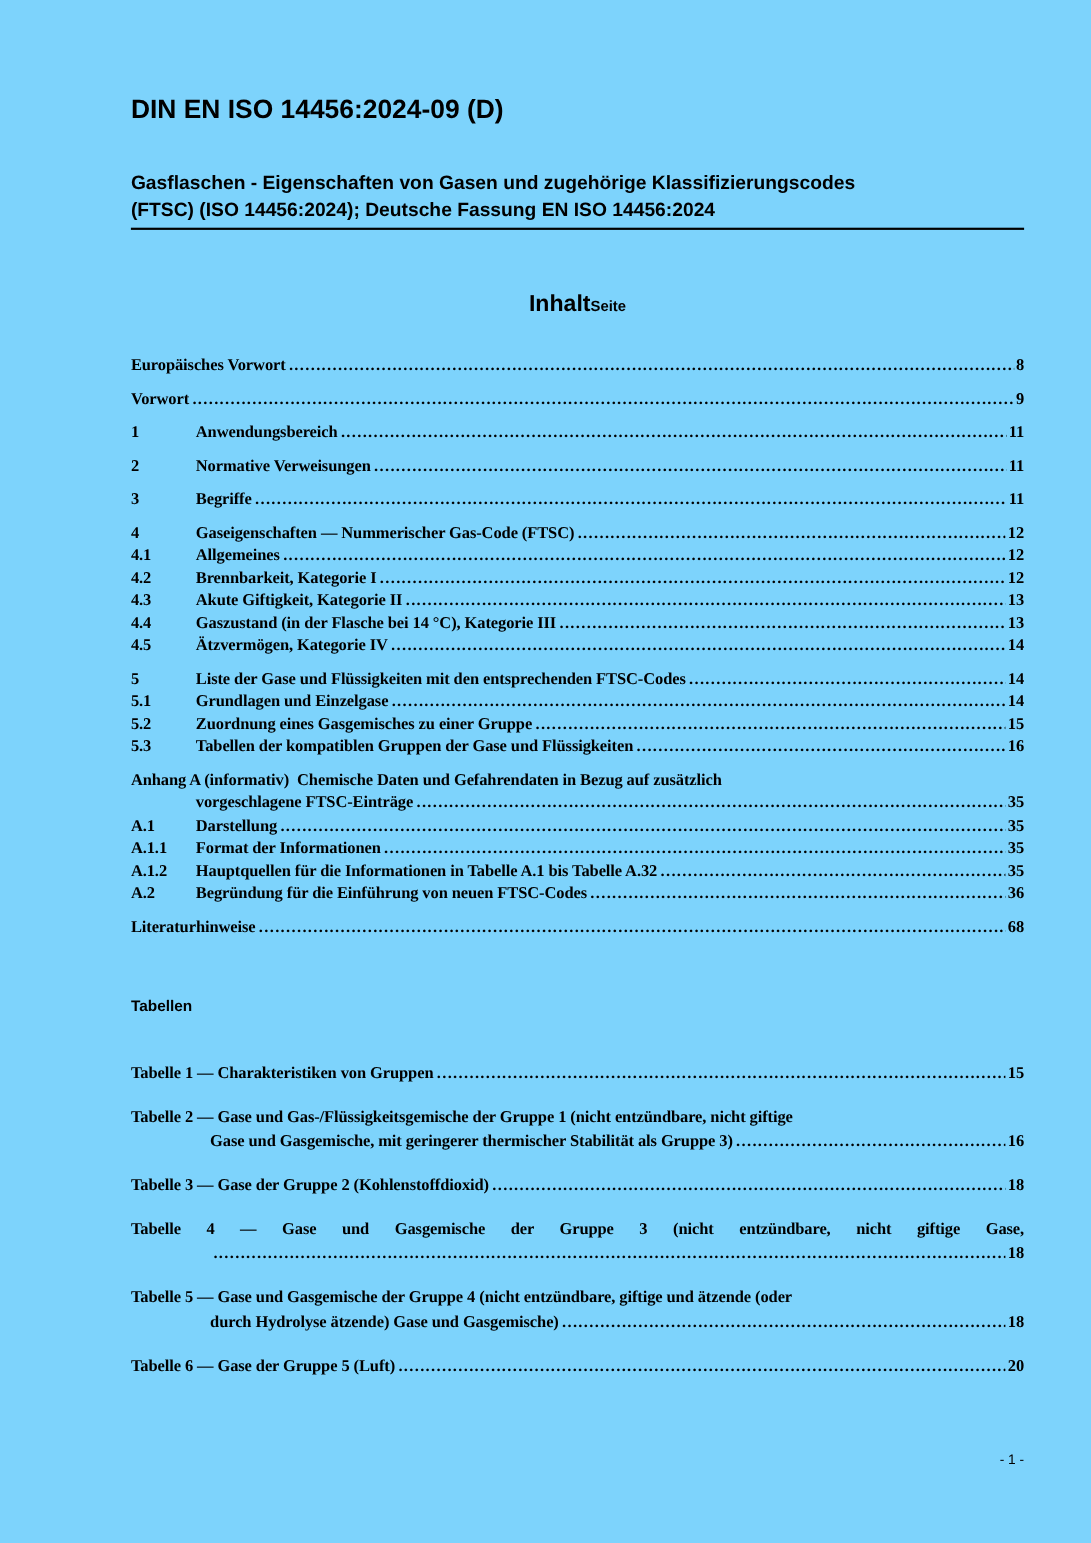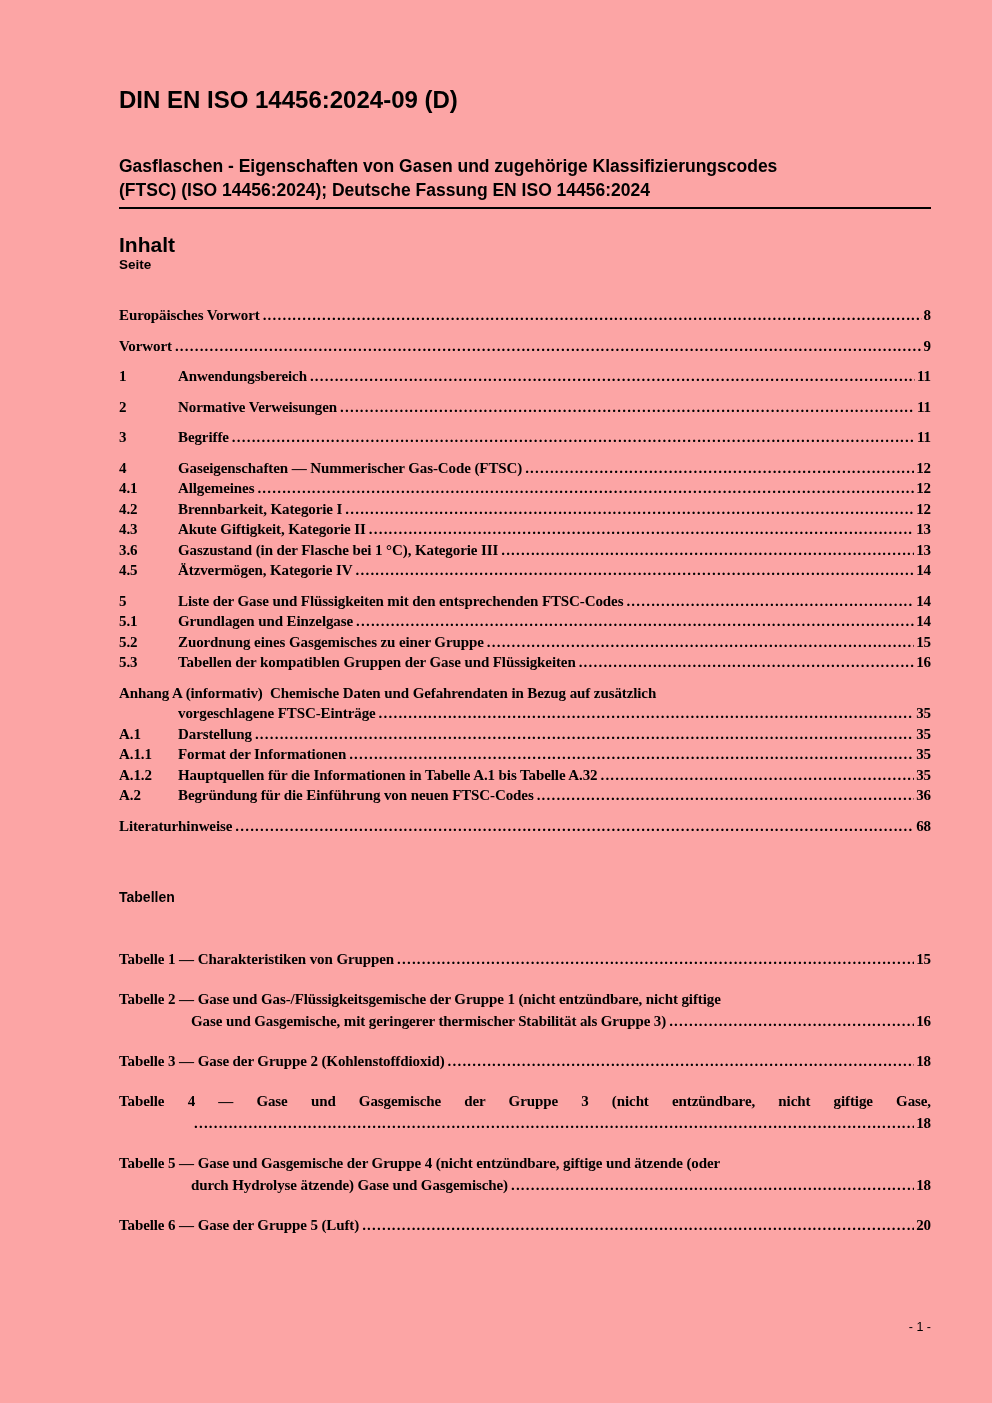--- a/index.html
+++ b/index.html
@@ -2,45 +2,44 @@
 <html><head>
 <meta charset="utf-8">
 <style>
   html, body { margin: 0; padding: 0; background: #ffffff; }
   .page {
     position: relative;
     width: 992px;
     height: 1403px;
     box-sizing: border-box;
     padding: 86px 61px 0 119px;
-    background: #fca5a5;
+    background: #7dd3fc;
     color: #000000;
     font-family: "Liberation Sans", sans-serif;
     overflow: hidden;
   }
   .doc-number {
     margin: 0;
     font-size: 24px;
     font-weight: bold;
     line-height: 28px;
   }
   .subtitle {
     margin-top: 41px;
     font-size: 17.5px;
     font-weight: bold;
     line-height: 23.5px;
     padding-bottom: 5px;
     border-bottom: 2px solid #000000;
   }
   .inhalt-row {
-    margin-top: 24px;
+    margin-top: 56px;
     display: flex;
     justify-content: center;
     align-items: baseline;
-    flex-direction: column;
   }
   .inhalt-heading { font-size: 21px; font-weight: bold; line-height: 24px; }
   .seite-label   { font-size: 13.5px; font-weight: bold; }
 
   .toc { margin-top: 33px; }
   .toc-row {
     display: flex;
     align-items: baseline;
     font-family: "Liberation Serif", serif;
     font-weight: bold;
@@ -153,22 +152,22 @@
         <span class="toc-dots"></span>
         <span class="toc-page">12</span>
       </div>
       <div class="toc-row">
         <span class="toc-num">4.3</span>
         <span class="toc-text">Akute Giftigkeit, Kategorie II</span>
         <span class="toc-dots"></span>
         <span class="toc-page">13</span>
       </div>
       <div class="toc-row">
-        <span class="toc-num">3.6</span>
-        <span class="toc-text">Gaszustand (in der Flasche bei 1 °C), Kategorie III</span>
+        <span class="toc-num">4.4</span>
+        <span class="toc-text">Gaszustand (in der Flasche bei 14 °C), Kategorie III</span>
         <span class="toc-dots"></span>
         <span class="toc-page">13</span>
       </div>
       <div class="toc-row">
         <span class="toc-num">4.5</span>
         <span class="toc-text">Ätzvermögen, Kategorie IV</span>
         <span class="toc-dots"></span>
         <span class="toc-page">14</span>
       </div>
       <div class="toc-row gap">

